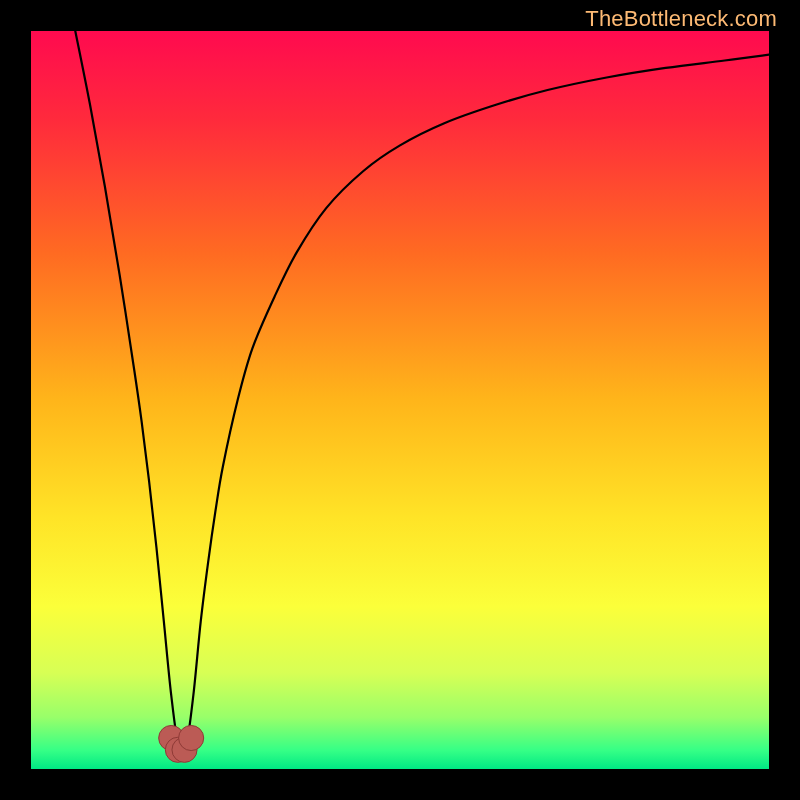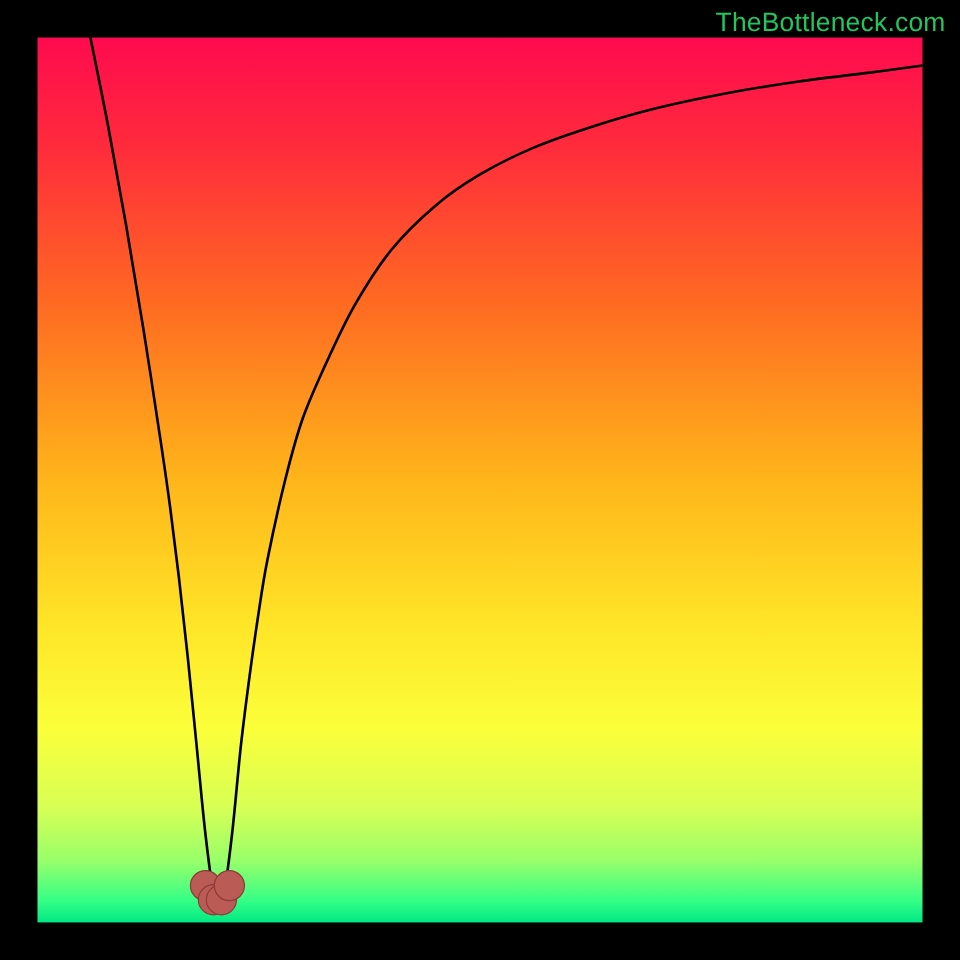--- a/index.html
+++ b/index.html
@@ -22,24 +22,24 @@
     position: absolute;
     left: 31px;
     top: 31px;
     width: 738px;
     height: 738px;
     overflow: hidden;
   }
   .watermark {
     position: absolute;
     top: 6px;
-    right: 12px;
+    right: 23px;
     font-family: Arial, Helvetica, sans-serif;
     font-size: 22px;
-    color: #22c55e;
+    color: #fdba74;
     letter-spacing: 0.2px;
     user-select: none;
   }
   svg { display: block; }
 </style>
 </head>
 <body>
 
 <div class="frame">
 

